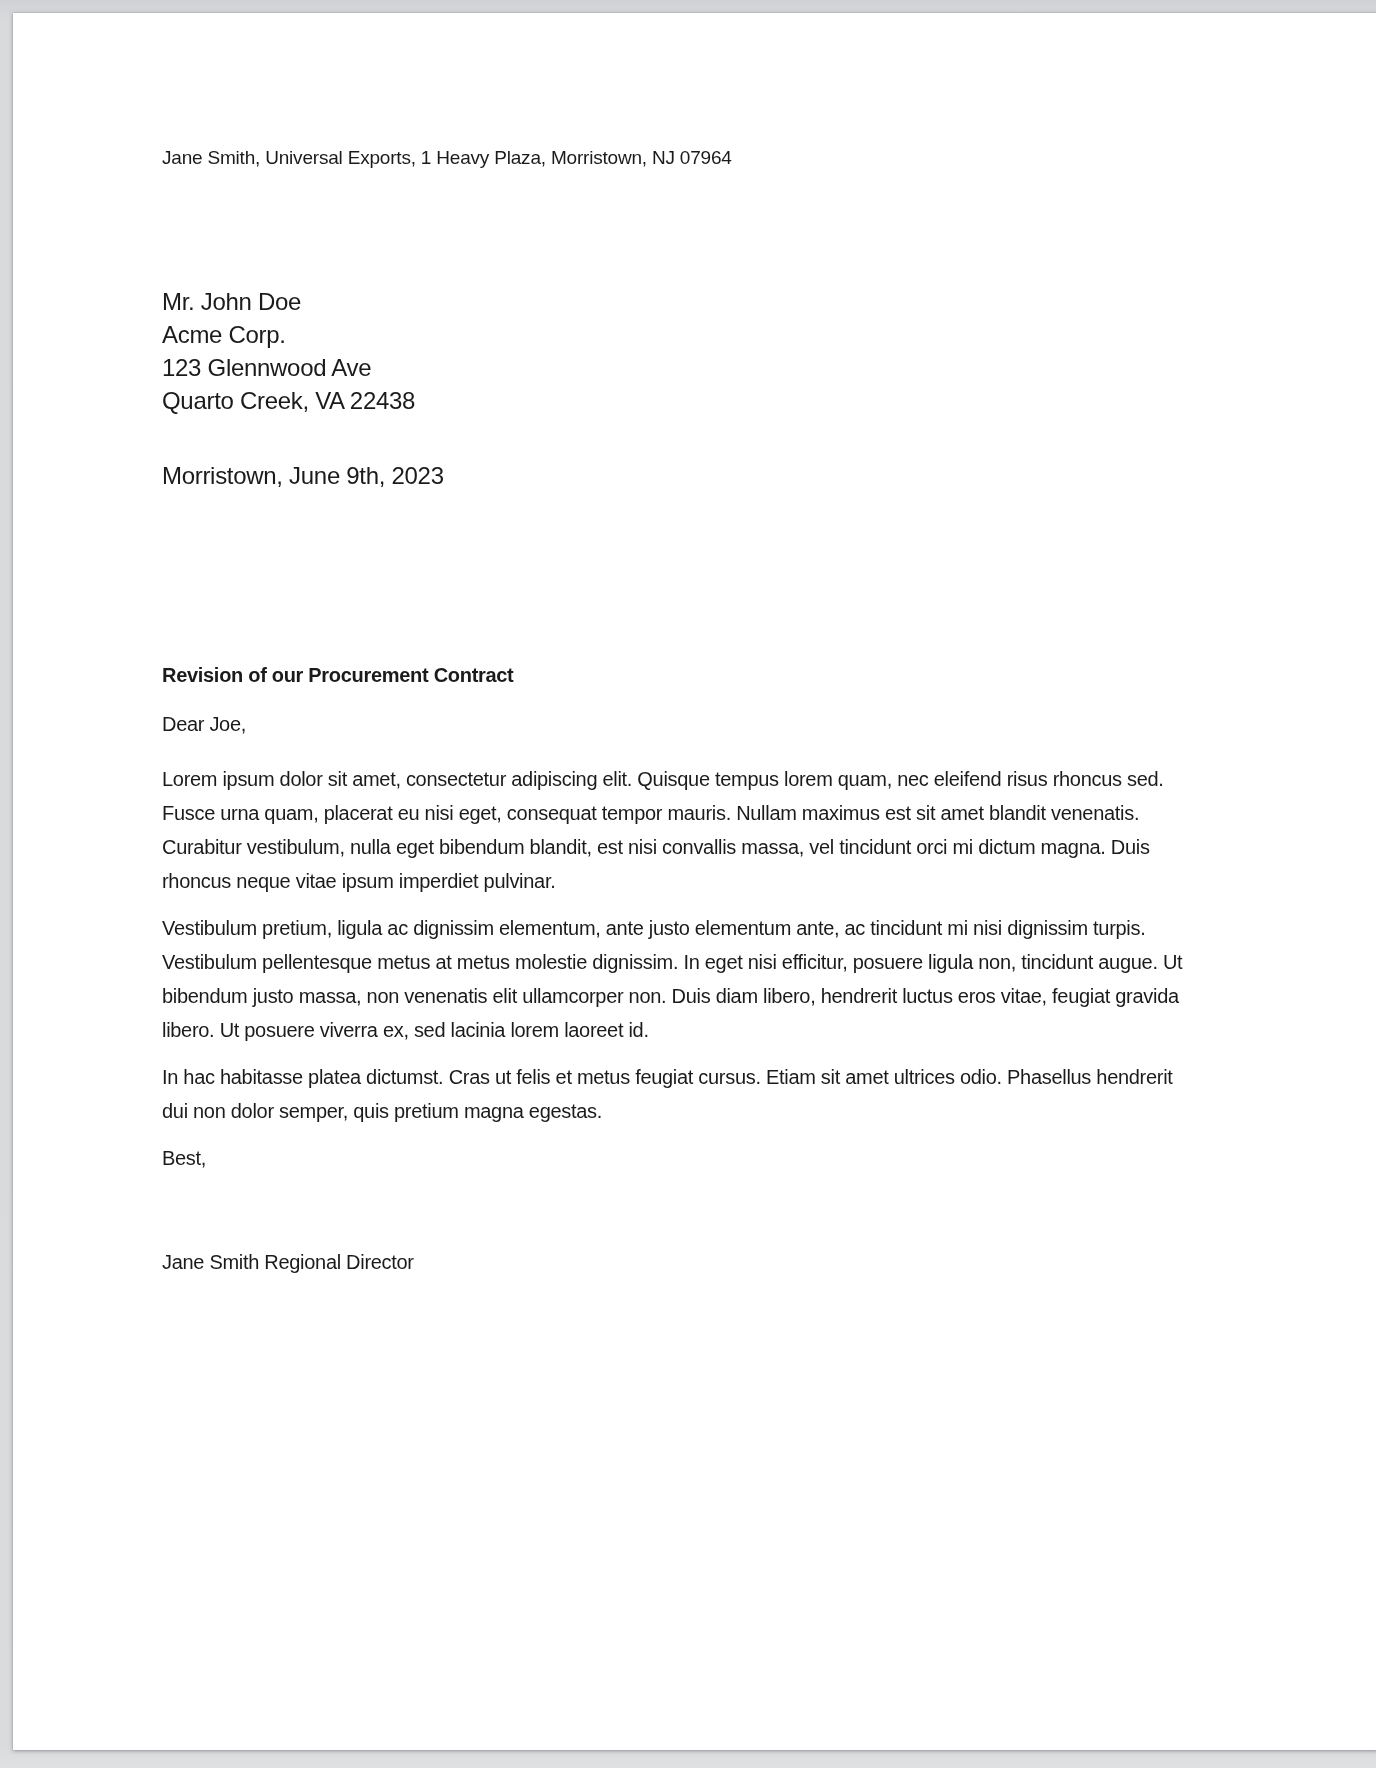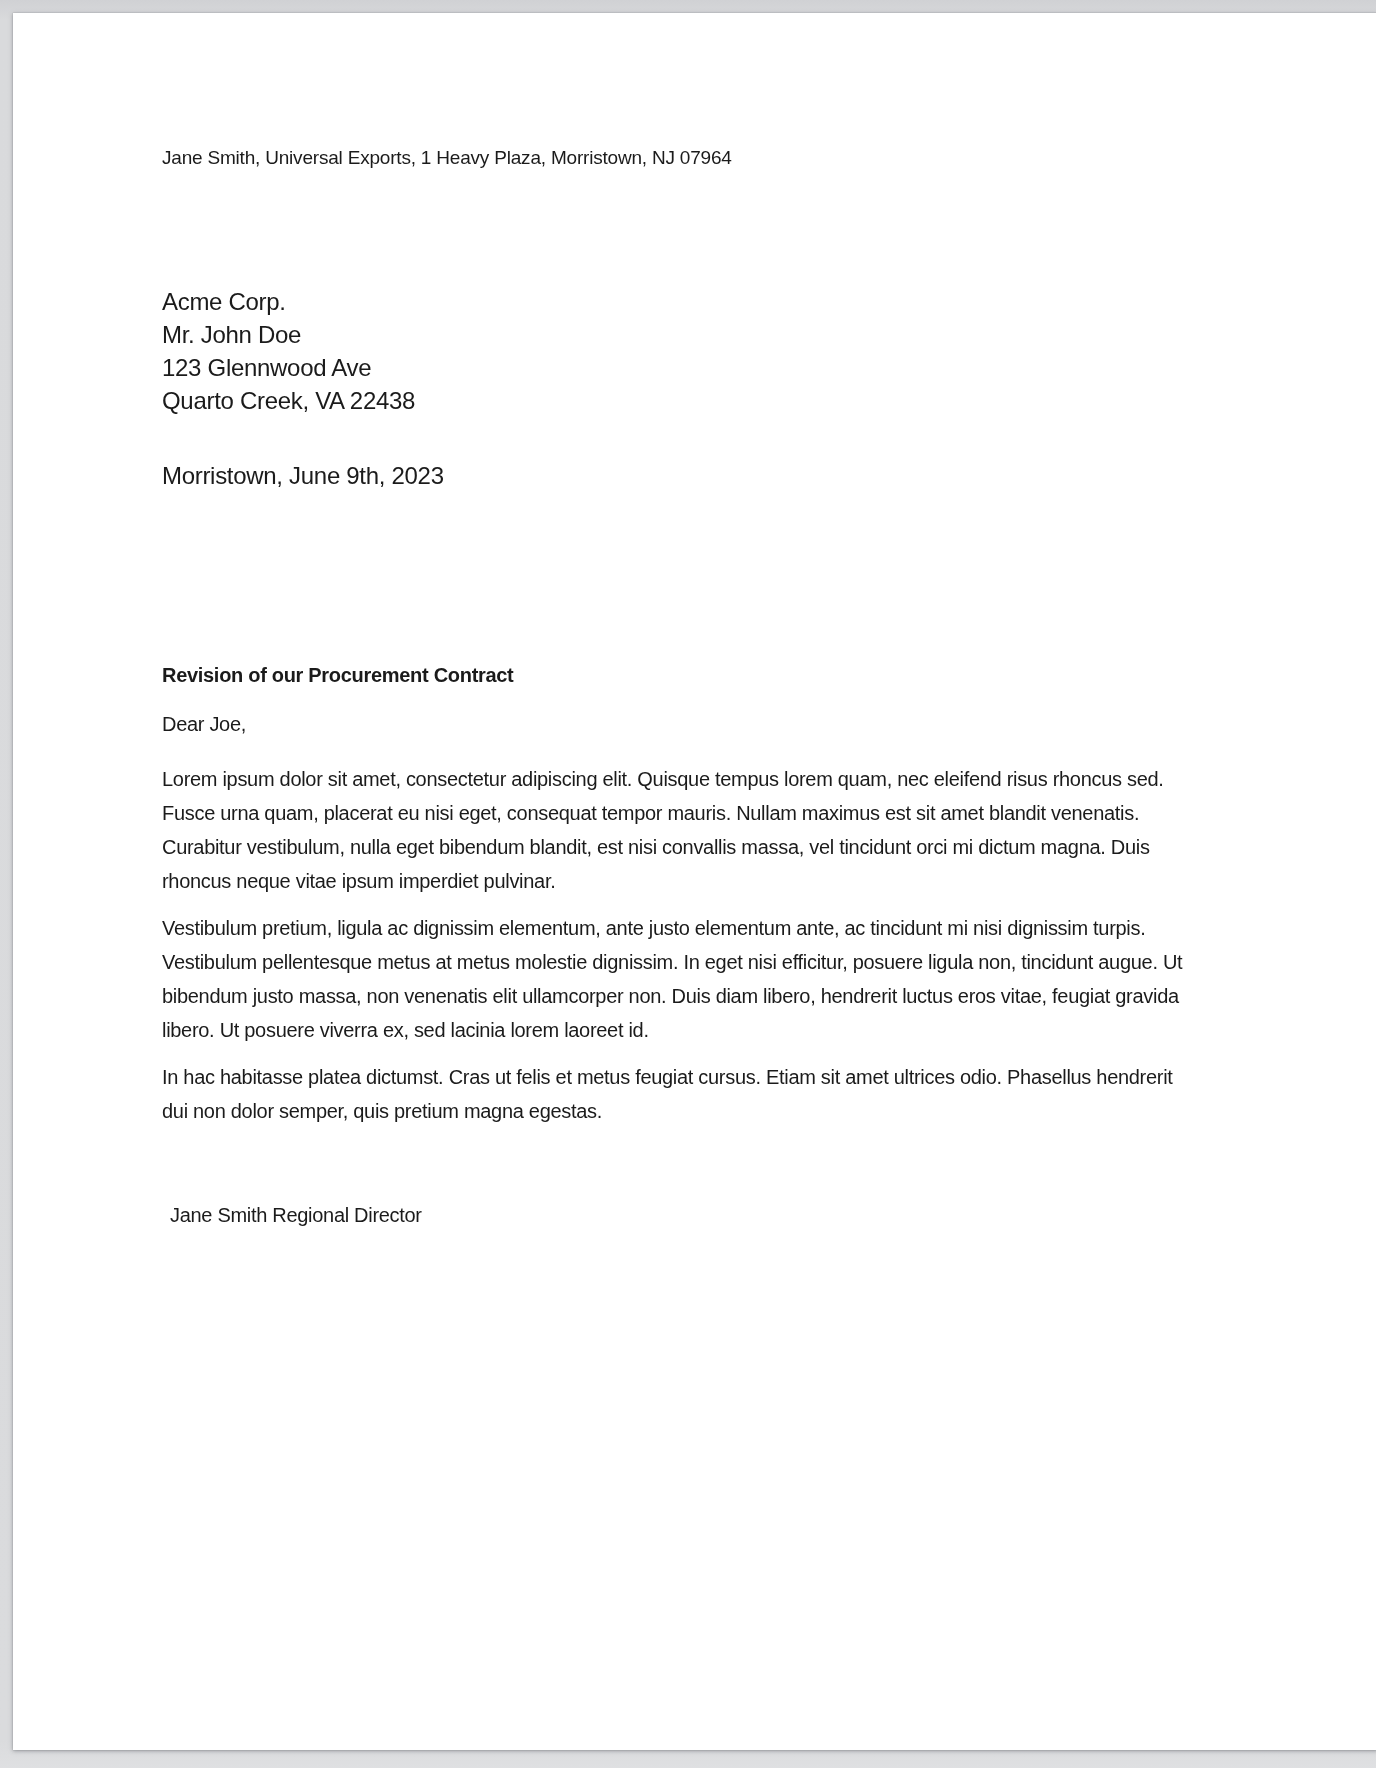--- a/index.html
+++ b/index.html
@@ -70,49 +70,50 @@
     line-height: 32px;
     margin: 0 0 22px 0;
   }
   .letter-main p.body-par {
     margin: 0 16px 13px 0;
   }
   .closing {
     margin: 0;
   }
   .signature {
-    margin: 70px 0 0 8px;
+    margin: 70px 0 0 0;
   }
 </style>
 </head>
 <body>
 
 <div class="page">
 
   <div class="sender-line">Jane Smith, Universal Exports, 1 Heavy Plaza, Morristown, NJ 07964</div>
 
   <div class="recipient-block">
+    <div>Mr. John Doe</div>
     <div>Acme Corp.</div>
-    <div>Mr. John Doe</div>
     <div>123 Glennwood Ave</div>
     <div>Quarto Creek, VA 22438</div>
   </div>
 
   <div class="date-line">Morristown, June 9th, 2023</div>
 
   <div class="letter-main">
 
     <p class="subject-line">Revision of our Procurement Contract</p>
 
     <p class="salutation">Dear Joe,</p>
 
     <p class="body-par">Lorem ipsum dolor sit amet, consectetur adipiscing elit. Quisque tempus lorem quam, nec eleifend risus rhoncus sed. Fusce urna quam, placerat eu nisi eget, consequat tempor mauris. Nullam maximus est sit amet blandit venenatis. Curabitur vestibulum, nulla eget bibendum blandit, est nisi convallis massa, vel tincidunt orci mi dictum magna. Duis rhoncus neque vitae ipsum imperdiet pulvinar.</p>
 
     <p class="body-par">Vestibulum pretium, ligula ac dignissim elementum, ante justo elementum ante, ac tincidunt mi nisi dignissim turpis. Vestibulum pellentesque metus at metus molestie dignissim. In eget nisi efficitur, posuere ligula non, tincidunt augue. Ut bibendum justo massa, non venenatis elit ullamcorper non. Duis diam libero, hendrerit luctus eros vitae, feugiat gravida libero. Ut posuere viverra ex, sed lacinia lorem laoreet id.</p>
 
     <p class="body-par">In hac habitasse platea dictumst. Cras ut felis et metus feugiat cursus. Etiam sit amet ultrices odio. Phasellus hendrerit dui non dolor semper, quis pretium magna egestas.</p>
 
+    <p class="closing">Best,</p>
 
     <p class="signature">Jane Smith Regional Director</p>
 
   </div>
 
 </div>
 
 </body></html>

